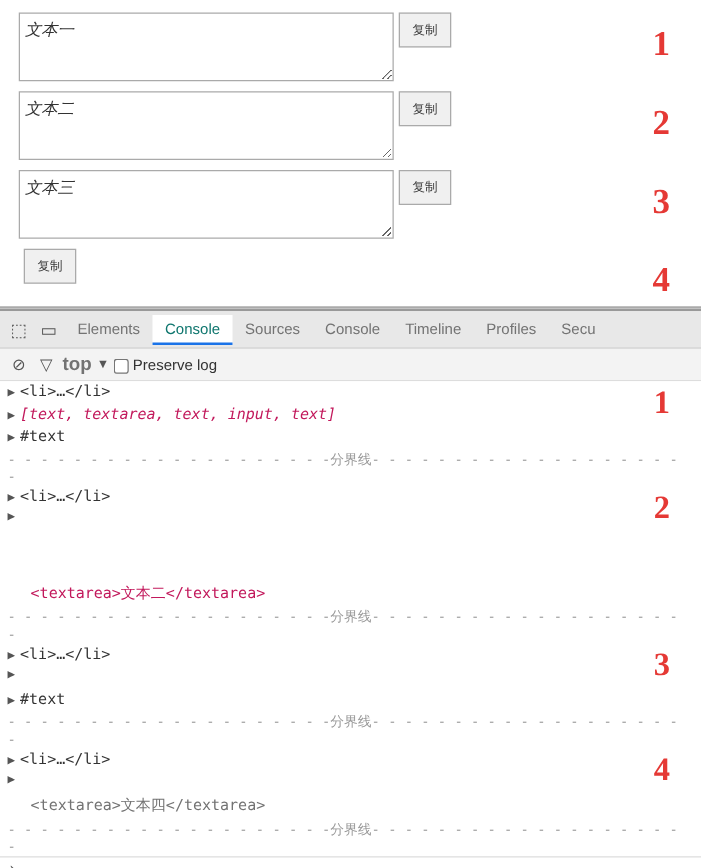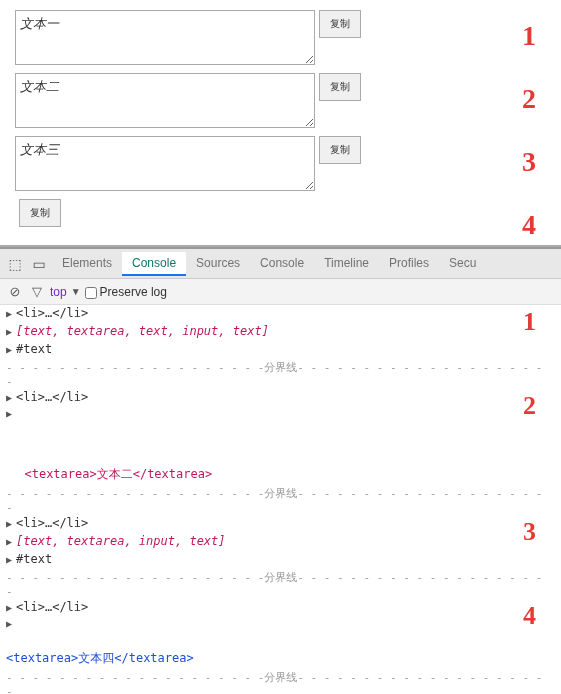--- a/index.html
+++ b/index.html
@@ -101,22 +101,23 @@
       width: 18px;
       height: 18px;
       display: flex;
       align-items: center;
       justify-content: center;
       cursor: pointer;
       color: #555;
       font-size: 13px;
     }
     .toolbar-text {
-      font-size: 12px;
-      color: #6d28d9;
+      font-size: 15px;
+      color: #737373;
+      font-weight: bold;
     }
     .toolbar-arrow {
       font-size: 10px;
       color: #555;
       cursor: pointer;
     }
     .preserve-log {
       display: flex;
       align-items: flex-end;
       gap: 3px;
@@ -283,40 +284,39 @@
 
     <div class="divider-line">- - - - - - - - - - - - - - - - - - - -分界线- - - - - - - - - - - - - - - - - - - -</div>
 
     <div class="console-group">
       <div class="console-line tag-line">
         <span class="expand-arrow">▶</span>
         <span>&lt;li&gt;…&lt;/li&gt;</span>
       </div>
       <div class="console-line array-line">
         <span class="expand-arrow">▶</span>
-        <span>[text, textarea, input, text]</span>
       </div>
       <div class="console-line text-line">
         <span class="expand-arrow">▶</span>
         <span>#text</span>
       </div>
       <span class="group-number">3</span>
     </div>
 
     <div class="divider-line">- - - - - - - - - - - - - - - - - - - -分界线- - - - - - - - - - - - - - - - - - - -</div>
 
     <div class="console-group">
       <div class="console-line tag-line">
         <span class="expand-arrow">▶</span>
         <span>&lt;li&gt;…&lt;/li&gt;</span>
       </div>
       <div class="console-line array-line">
         <span class="expand-arrow">▶</span>
       </div>
-      <div class="console-line tag-line" style="color:#1d4ed8;flex-direction:column;">
+      <div class="console-line tag-line" style="color:#737373;">
         <span style="margin-right:4px;">&nbsp;&nbsp;</span>
         <span>&lt;textarea&gt;文本四&lt;/textarea&gt;</span>
       </div>
       <span class="group-number">4</span>
     </div>
 
     <div class="divider-line">- - - - - - - - - - - - - - - - - - - -分界线- - - - - - - - - - - - - - - - - - - -</div>
 
     <div class="console-bottom">
       <span class="prompt">›</span>

